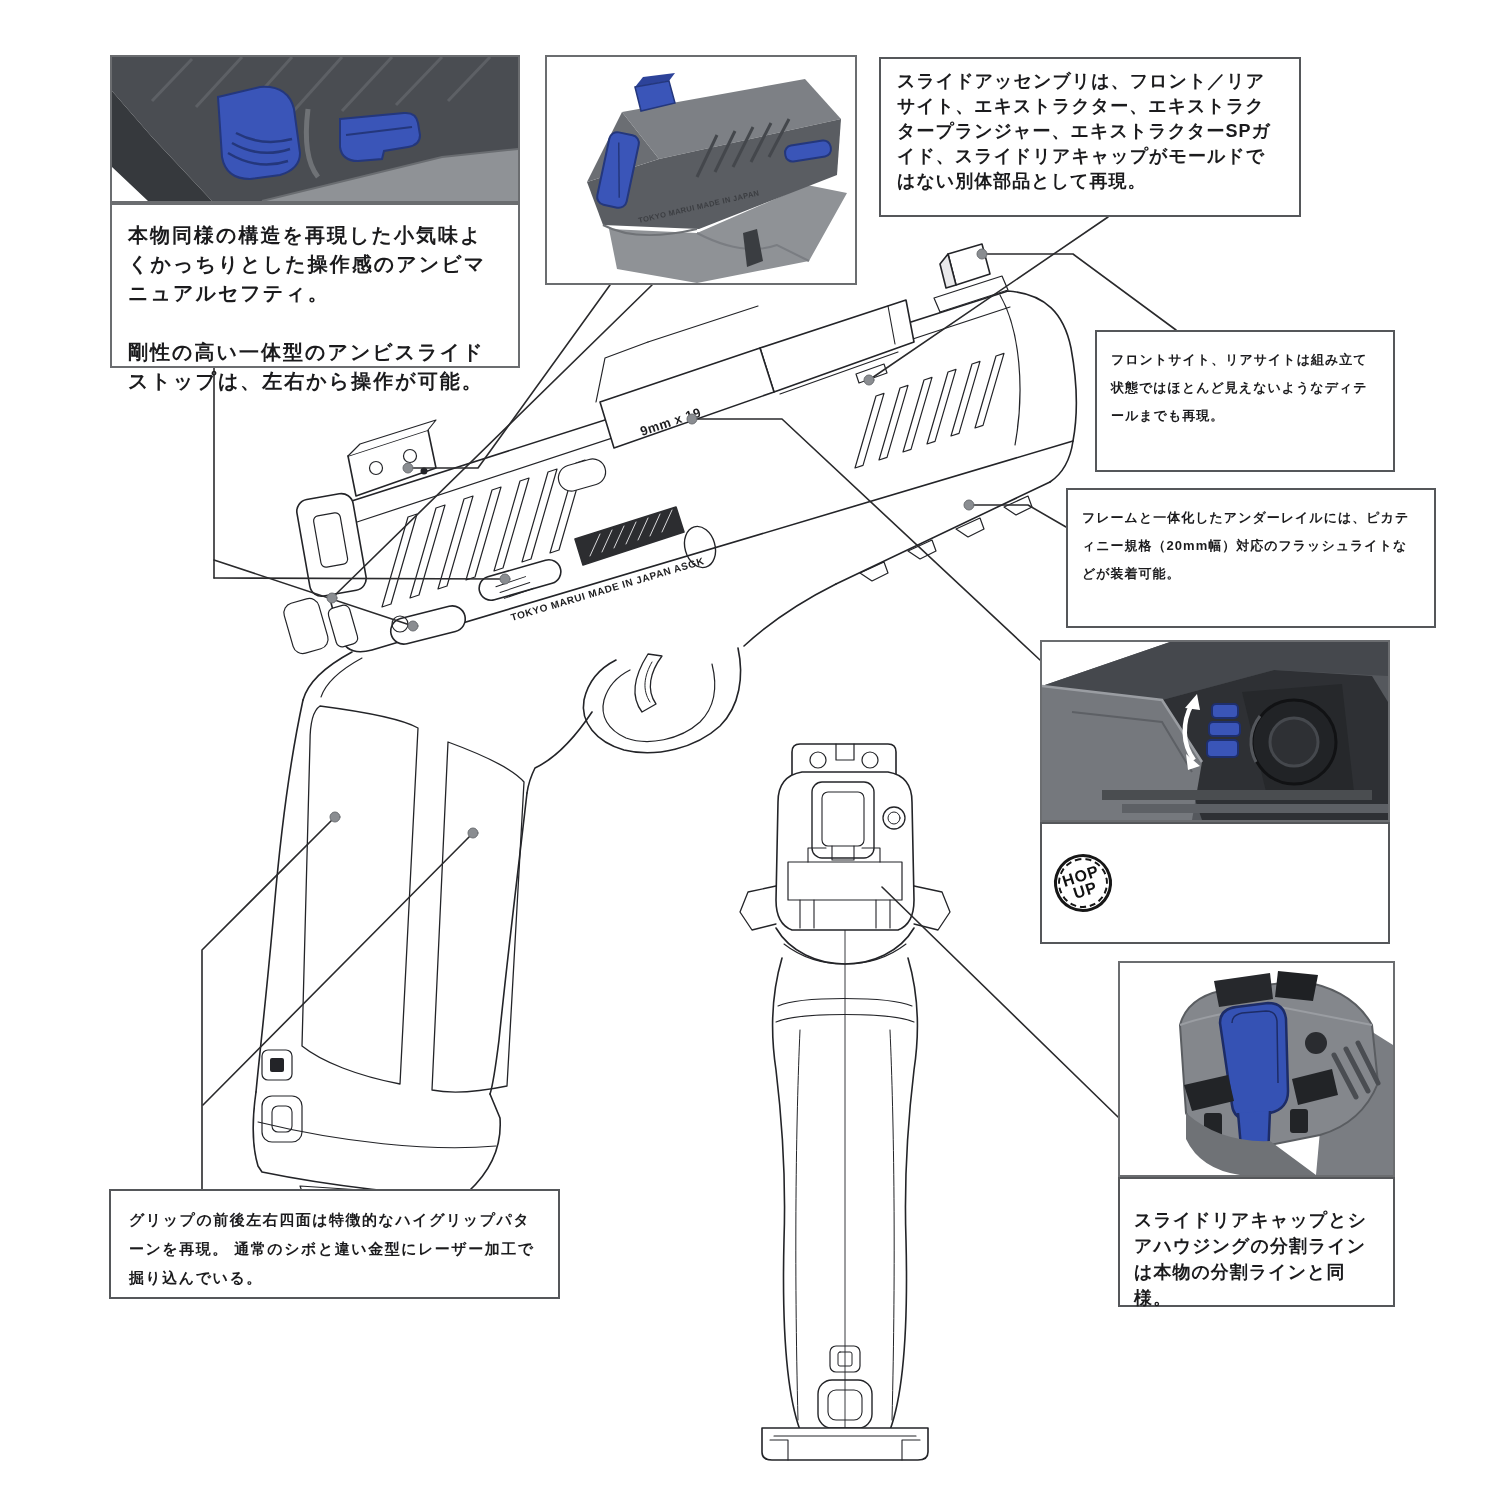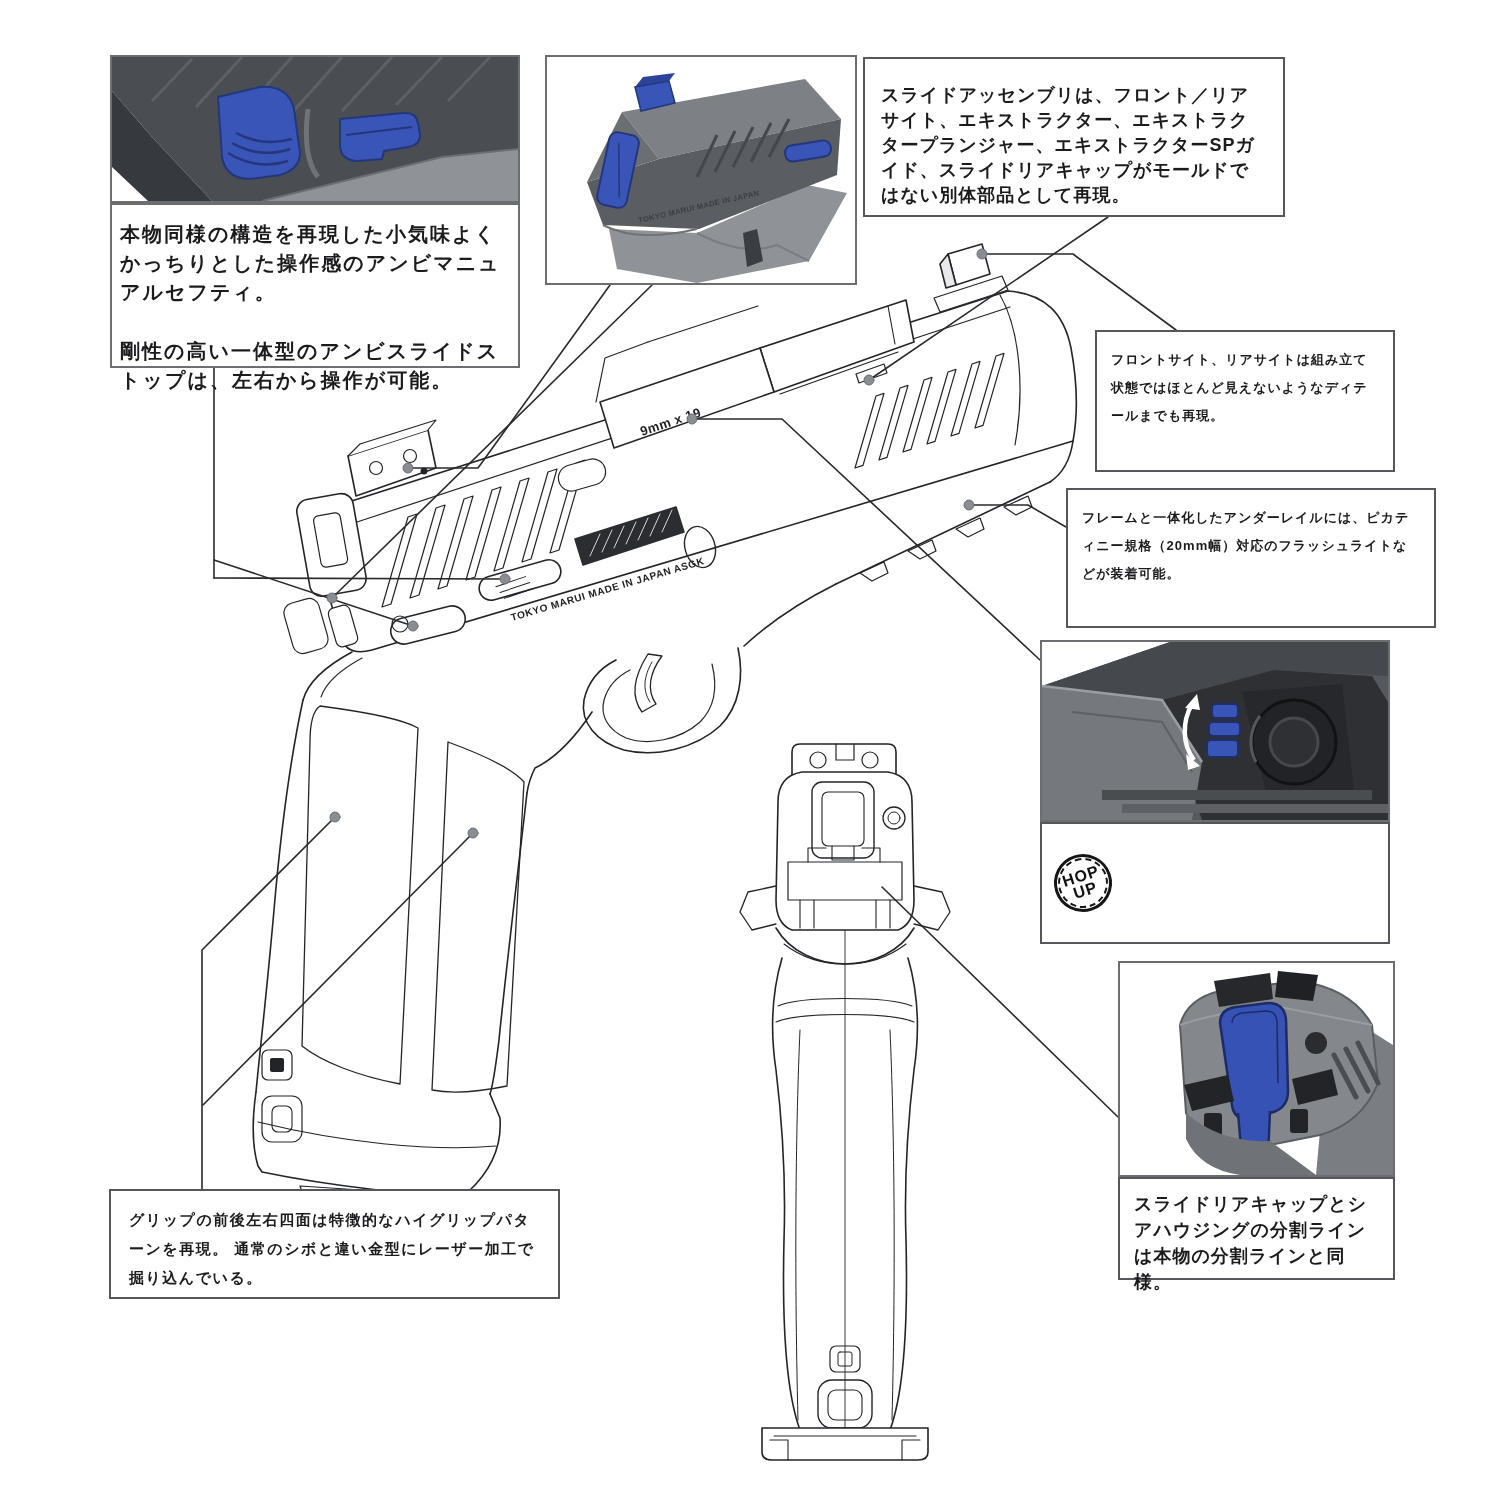--- a/index.html
+++ b/index.html
@@ -3,24 +3,24 @@
 <meta charset="utf-8">
 <style>
   html,body{margin:0;padding:0;background:#ffffff;}
   #stage{position:relative;width:1500px;height:1502px;background:#ffffff;overflow:hidden;
          font-family:"Liberation Sans", sans-serif;}
   #lineart{position:absolute;left:0;top:0;z-index:1;}
   .inset{position:absolute;box-sizing:border-box;border:2px solid #6b6d70;background:#fff;z-index:2;overflow:hidden;}
   .callout{position:absolute;box-sizing:border-box;border:2px solid #55575a;background:#fff;z-index:3;
            color:#1b1b1d;font-weight:700;}
   .callout p{margin:0;}
-  .co-safety{padding:16px 8px;font-family:Liberation Mono, monospace;}
+  .co-safety{padding:16px 16px;}
   .co-safety p{font-size:20px;line-height:29px;letter-spacing:2px;}
   .co-safety p + p{margin-top:30px;}
-  .co-slide{padding:24px 16px;}
+  .co-slide{padding:10px 16px;margin-left:16px;}
   .co-slide p{font-size:18px;line-height:25px;letter-spacing:1px;}
   .co-side{padding:14px 14px;}
   .co-side p{font-size:13px;line-height:28px;letter-spacing:1px;}
   .co-hop{padding:10px 12px;display:flex;align-items:center;gap:10px;}
   .co-hop p{font-size:17px;line-height:26px;letter-spacing:0px;flex:1;}
   .co-grip{padding:14px 18px;}
   .co-grip p{font-size:15px;line-height:29px;letter-spacing:1.5px;}
   .hop-badge{flex:0 0 auto;width:58px;height:58px;border:3px solid #161616;border-radius:50%;
              display:flex;flex-direction:column;align-items:center;justify-content:center;
              transform:rotate(-18deg);position:relative;box-sizing:border-box;}
@@ -367,21 +367,21 @@
     <p>フレームと一体化したアンダーレイルには、ピカティニー規格（20mm幅）対応のフラッシュライトなどが装着可能。</p>
   </div>
 
   <div class="callout co-hop" style="left:1040px;top:822px;width:350px;height:122px;">
     <span class="hop-badge">
       <span>HOP</span>
       <span>UP</span>
     </span>
   </div>
 
-  <div class="callout co-side" style="left:1118px;top:1177px;width:277px;height:103px;padding:12px 14px;">
+  <div class="callout co-side" style="left:1118px;top:1177px;width:277px;height:130px;padding:28px 14px;">
     <p style="font-size:18px;line-height:26px;">スライドリアキャップとシアハウジングの分割ラインは本物の分割ラインと同様。</p>
   </div>
 
   <div class="callout co-grip" style="left:109px;top:1189px;width:451px;height:110px;">
     <p>グリップの前後左右四面は特徴的なハイグリップパターンを再現。 通常のシボと違い金型にレーザー加工で掘り込んでいる。</p>
   </div>
 
 </div>
 
 </body></html>

